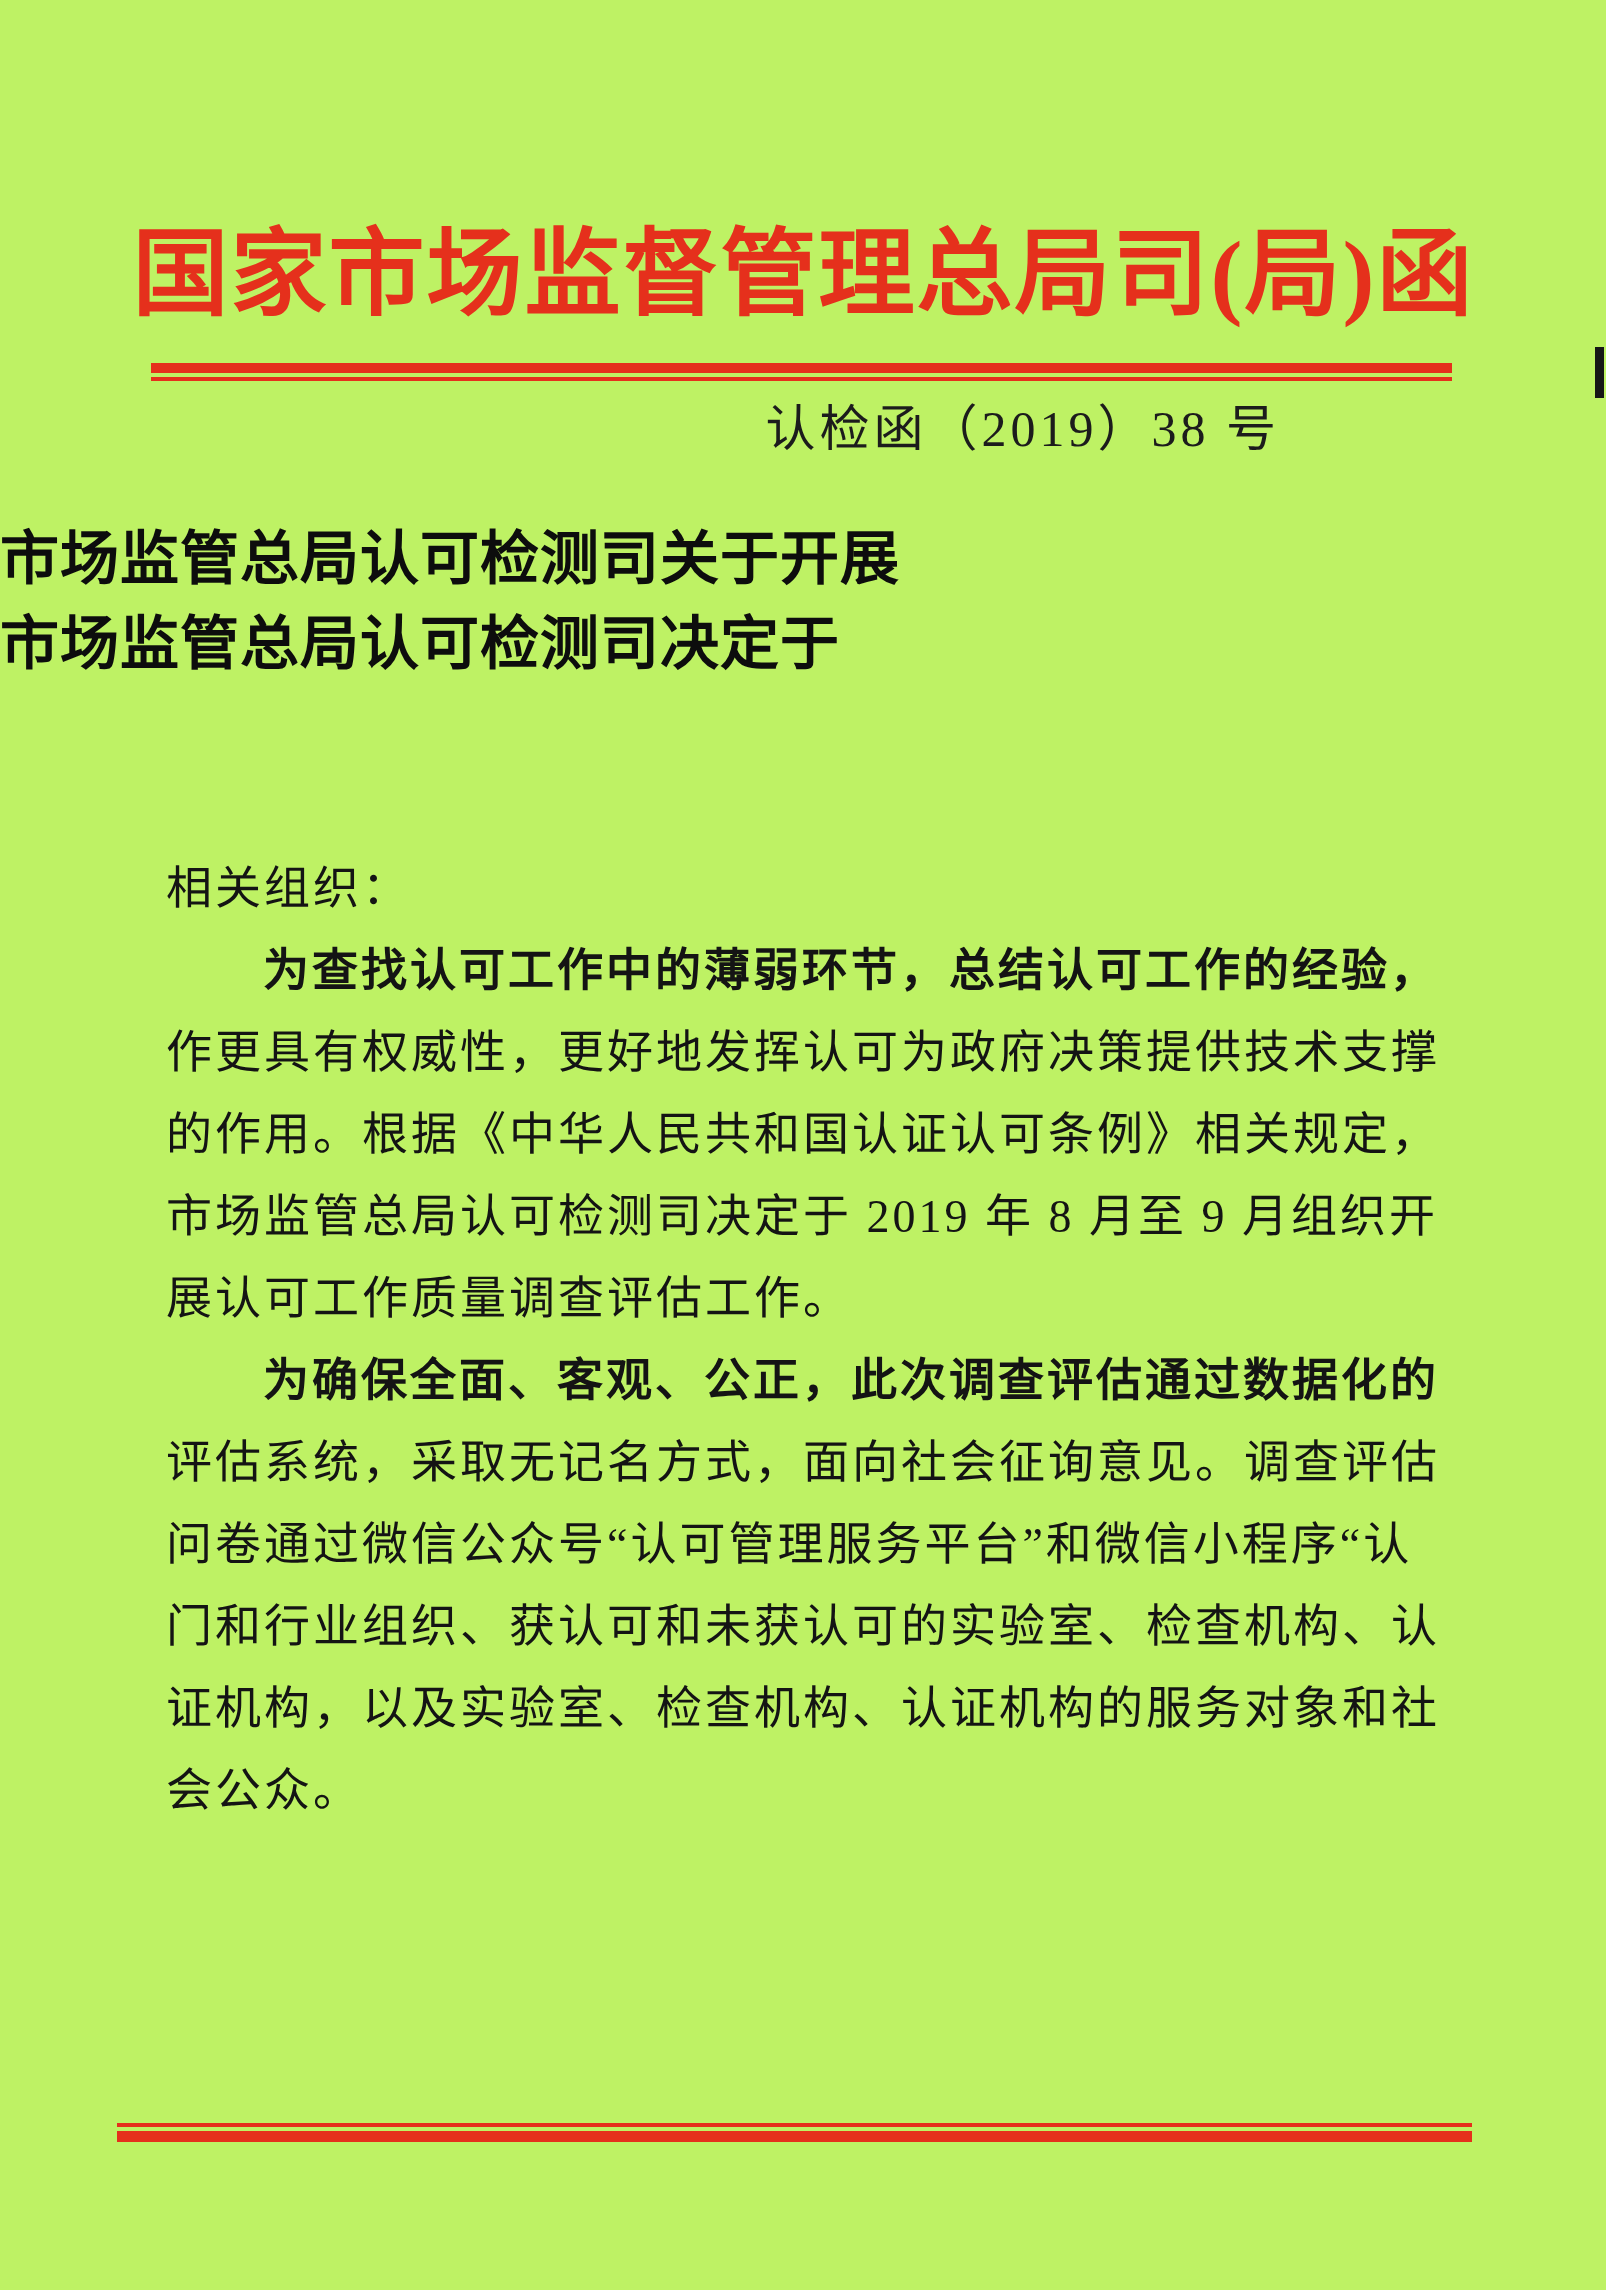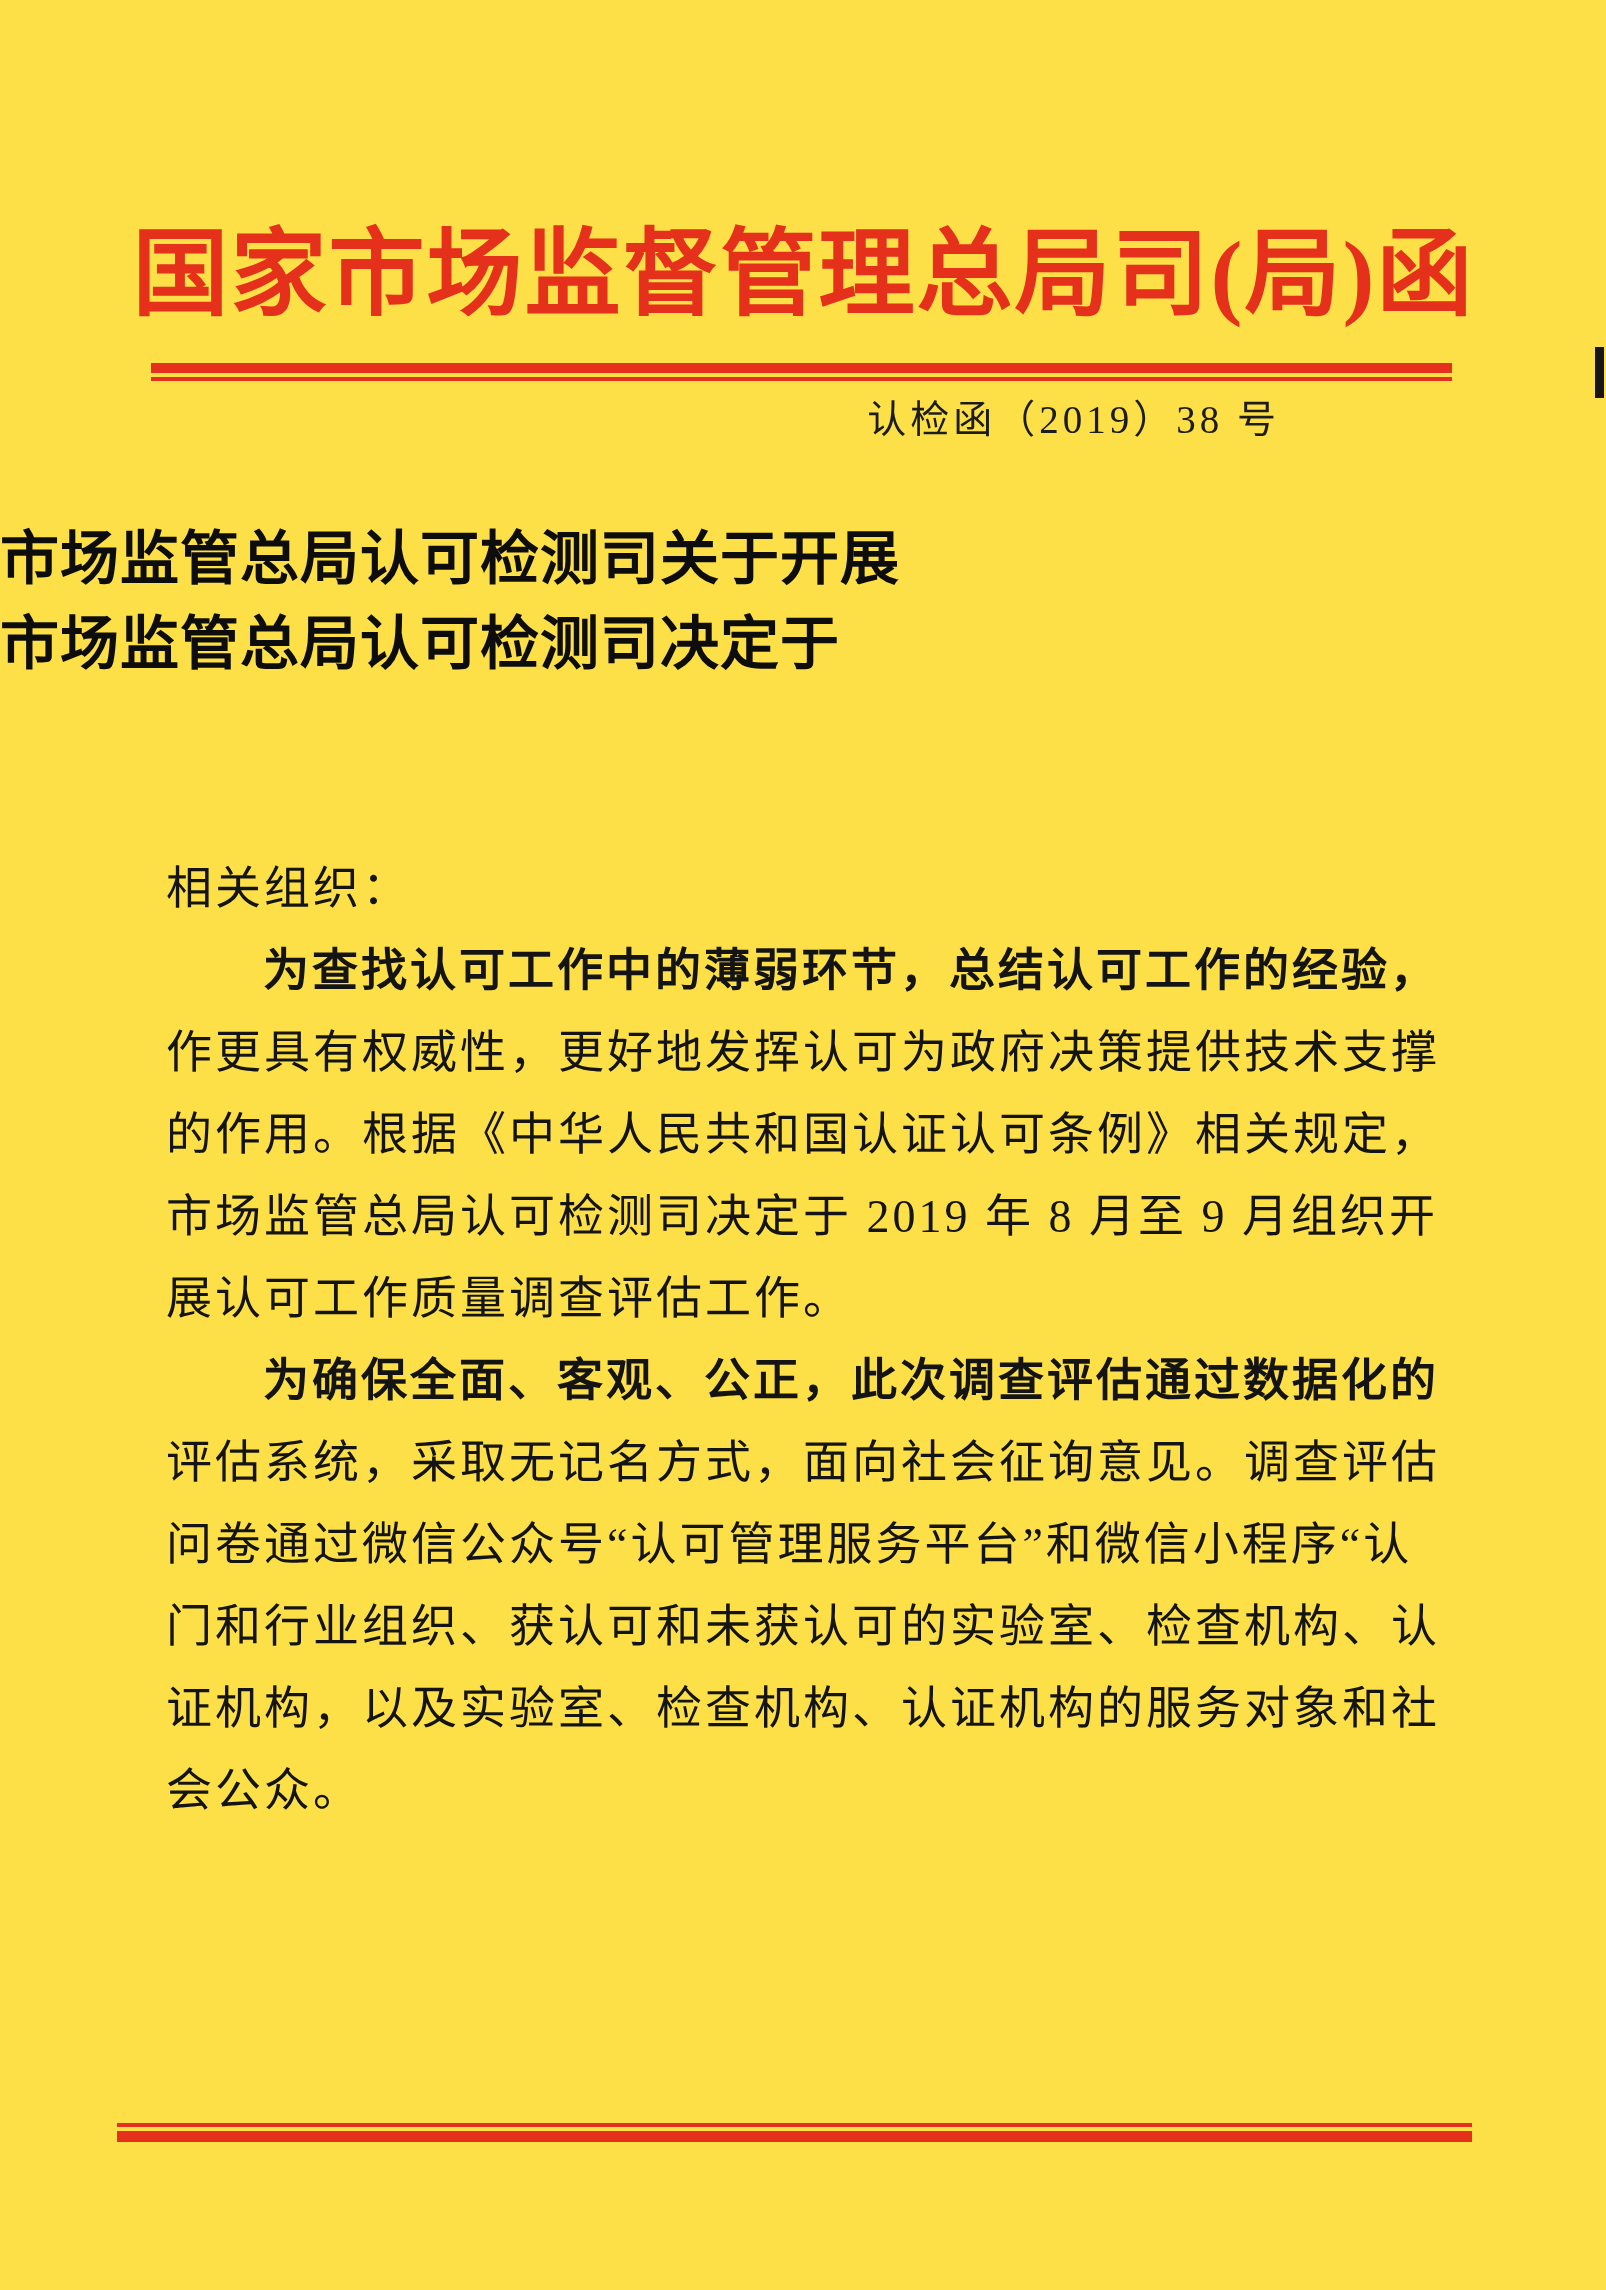--- a/index.html
+++ b/index.html
@@ -4,21 +4,21 @@
 <style>
   :root{
     --accent:#e5301c;
     --ink:#1c1c1c;
   }
   html,body{margin:0;padding:0;background:#9a9a9a;}
   .page{
     position:relative;
     width:1607px;height:2291px;
     margin:0 auto;
-    background:#fde047;
+    background:#bef264;
     overflow:hidden;
     font-family:"Liberation Serif","DejaVu Serif",serif;
   }
   
   .masthead{
     position:absolute;left:0;top:222px;width:100%;
     text-align:center;
     color:var(--accent);
     font-size:96px;font-weight:700;
     letter-spacing:2px;
@@ -26,21 +26,21 @@
     white-space:nowrap;
   }
   .rule{position:absolute;background:var(--accent);}
   .rule-top-thick{left:151px;top:363px;width:1301px;height:10px;}
   .rule-top-thin {left:151px;top:377px;width:1301px;height:4px;}
   .rule-bottom-thin {left:117px;top:2123px;width:1355px;height:4px;}
   .rule-bottom-thick{left:117px;top:2131px;width:1355px;height:11px;}
   
   .doc-number{
     position:absolute;top:388px;right:327px;
-    font-size:39px;color:var(--ink);
+    font-size:50px;color:var(--ink);
     letter-spacing:4px;white-space:nowrap;
   }
   
   .doc-title{
     position:absolute;left:0;top:517px;width:100%;
     text-align:left;color:#0d0d0d;
     font-weight:700;font-size:59px;line-height:85px;
     letter-spacing:1px;
   }
   

